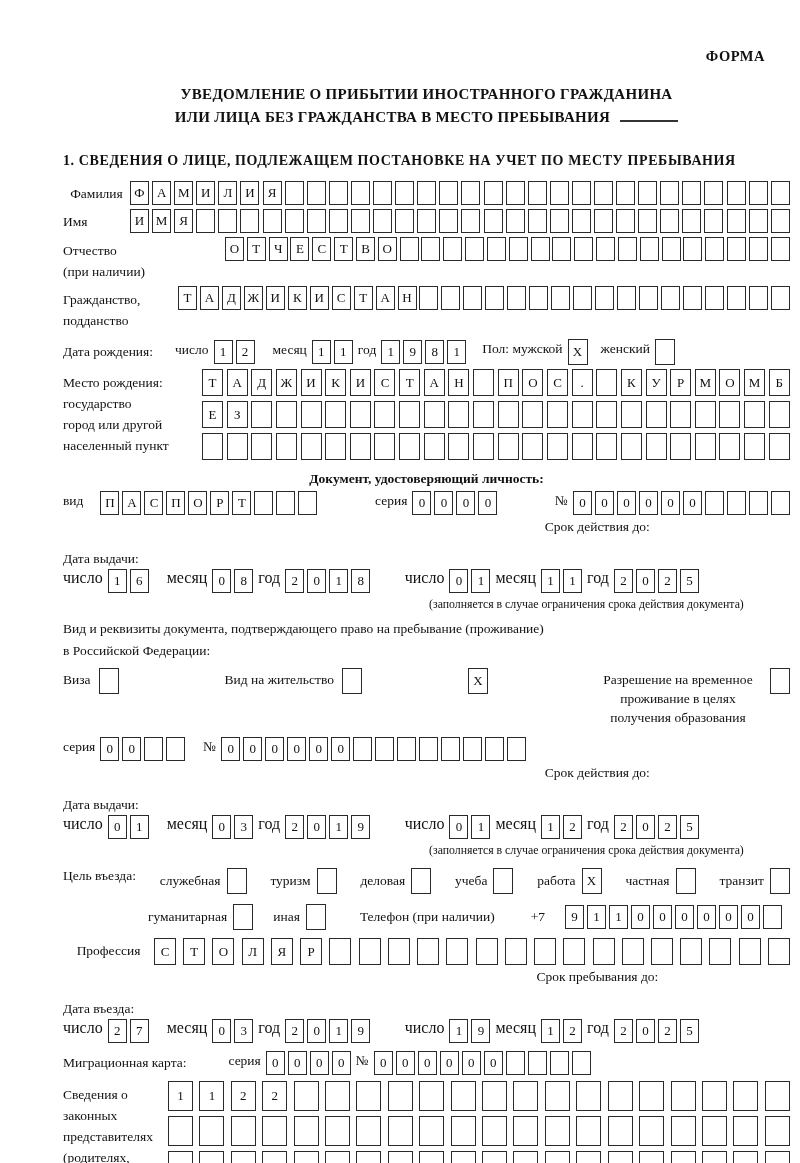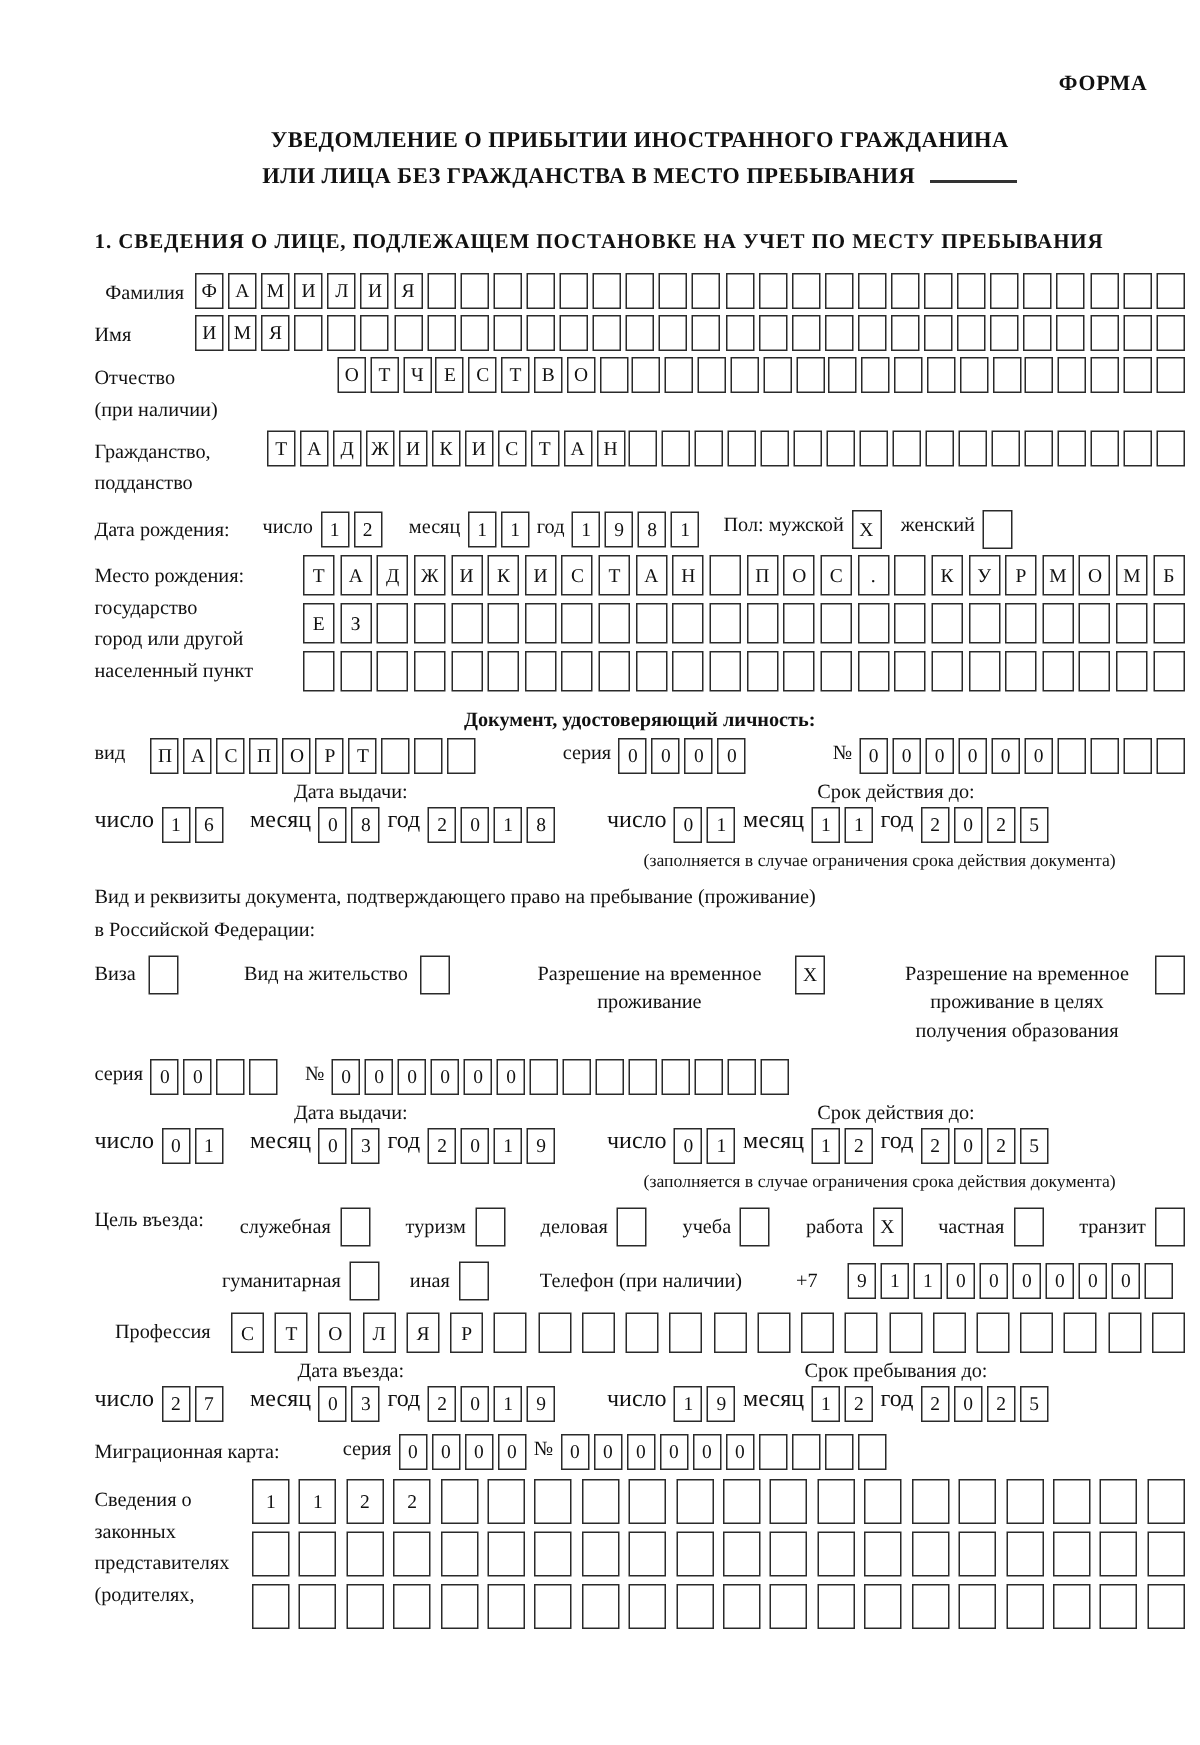--- a/index.html
+++ b/index.html
@@ -33,21 +33,21 @@
   }
   .w21 .cell{width:21px;height:27px;}
   .w22 .cell{width:22px;height:27px;}
   .w25 .cell{width:25px;height:30px;}
   .cellrows{flex:1;}
   .cellrows .cells{margin-bottom:5px;}
   .box{width:20px;height:26px;}
   .center-bold{font-weight:bold;font-size:13.5px;text-align:center;margin:6px 0 4px 0;}
   
   .daterow-titles{display:flex;font-size:13.5px;margin-top:4px;}
-  .dt-left{width:47%;text-align:center;}
+  .dt-left{width:47%;text-align:left;margin-top:32px;}
   .dt-right{flex:1;text-align:center;}
   .daterow{display:flex;align-items:center;margin-top:2px;}
   .dg{display:flex;align-items:flex-start;gap:5px;}
   .dg-left{width:47%;}
   .dg .gap{width:8px;}
   .note{width:56%;margin-left:auto;text-align:center;font-size:11.8px;line-height:16px;margin-top:3px;margin-bottom:4px;}
   .para{font-size:13.5px;line-height:22px;margin-top:6px;}
   
   .permits{display:flex;justify-content:space-between;align-items:flex-start;margin-top:6px;font-size:13.5px;}
   .permit{display:flex;gap:8px;align-items:flex-start;}
@@ -438,21 +438,20 @@
     <div class="permits">
       <span class="permit">
         <span class="plabel">Виза</span>
         <span class="cell box"></span>
       </span>
       <span class="permit">
         <span class="plabel">Вид на жительство</span>
         <span class="cell box"></span>
       </span>
       <span class="permit">
-        <span class="plabel w180">Разрешение на временное проживание</span>
         <span class="cell box">X</span>
       </span>
       <span class="permit">
         <span class="plabel w185">Разрешение на временное проживание в целях получения образования</span>
         <span class="cell box"></span>
       </span>
     </div>
 
     <div class="row" style="align-items:center;margin-top:10px;">
       <span class="dg">

